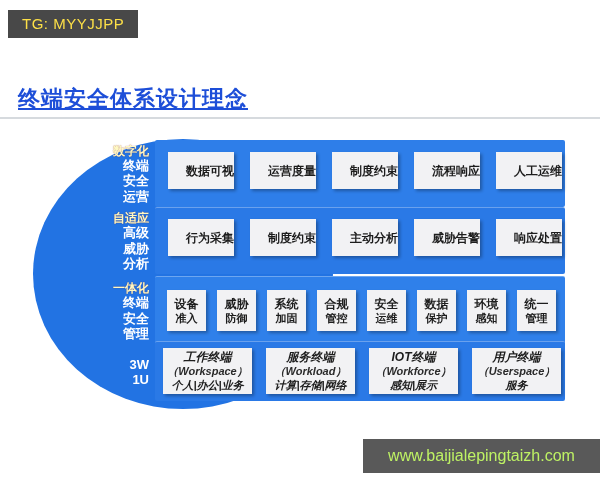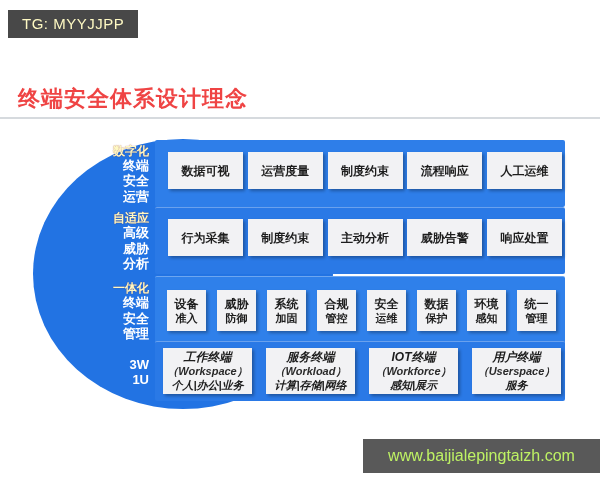--- a/index.html
+++ b/index.html
@@ -2,26 +2,26 @@
 <html><head>
 <meta charset="utf-8">
 <style>
   html,body{margin:0;padding:0;background:#ffffff;}
   .slide{
     position:relative;width:600px;height:480px;background:#ffffff;overflow:hidden;
     font-family:"Liberation Sans","DejaVu Sans",sans-serif;
   }
   .tg-badge{
     position:absolute;left:8px;top:10px;height:28px;line-height:28px;
-    background:#484848;color:#fef9c3;font-size:15px;padding:0 14px;
+    background:#484848;color:#fde047;font-size:15px;padding:0 14px;
     letter-spacing:0.5px;
   }
   .page-title{
     position:absolute;left:18px;top:84px;
-    font-size:22px;font-weight:bold;color:#ef4444;letter-spacing:1px;
+    font-size:22px;font-weight:bold;color:#1d4ed8;letter-spacing:1px;text-decoration:underline;
   }
   .title-rule{
     position:absolute;left:0;top:117px;width:600px;height:2px;background:#d6dade;
   }
   .diagram{position:absolute;left:0;top:0;width:600px;height:480px;}
   .circle{
     position:absolute;left:33px;top:139px;width:300px;height:270px;
     border-radius:50%;background:#2273e3;
   }
   .band{position:absolute;left:155px;width:410px;border-radius:2px;}
@@ -44,21 +44,21 @@
   .b0 .box-row{left:13px;width:394px;top:12px;}
   .b1 .box-row{left:13px;width:394px;top:11px;}
   .b2 .box-row{left:12px;width:389px;top:13px;}
   .b3 .box-row{left:8px;width:398px;top:6px;}
   .item-box{
     background:#f2f2f4;color:#1d1d1d;
     display:flex;flex-direction:column;align-items:center;justify-content:center;
     box-shadow:2px 2px 3px rgba(0,0,0,0.30);
     text-align:center;
   }
-  .b0 .item-box,.b1 .item-box{width:75px;height:37px;}
+  .b0 .item-box,.b1 .item-box{width:66px;height:37px;align-items:flex-end;}
   .b2 .item-box{width:39px;height:41px;}
   .b3 .item-box{width:89px;height:46px;font-style:italic;}
   .line-main{font-size:12px;font-weight:bold;line-height:14px;white-space:nowrap;}
   .line-en{font-size:11px;font-weight:bold;line-height:14px;color:#2a2a2a;white-space:nowrap;}
   .line-sub{font-size:11px;font-weight:bold;line-height:14px;white-space:nowrap;}
   .watermark-bar{
     position:absolute;left:363px;top:439px;width:237px;height:34px;
     background:#595959;color:#bef264;display:flex;align-items:center;justify-content:center;
     font-size:16px;
   }

